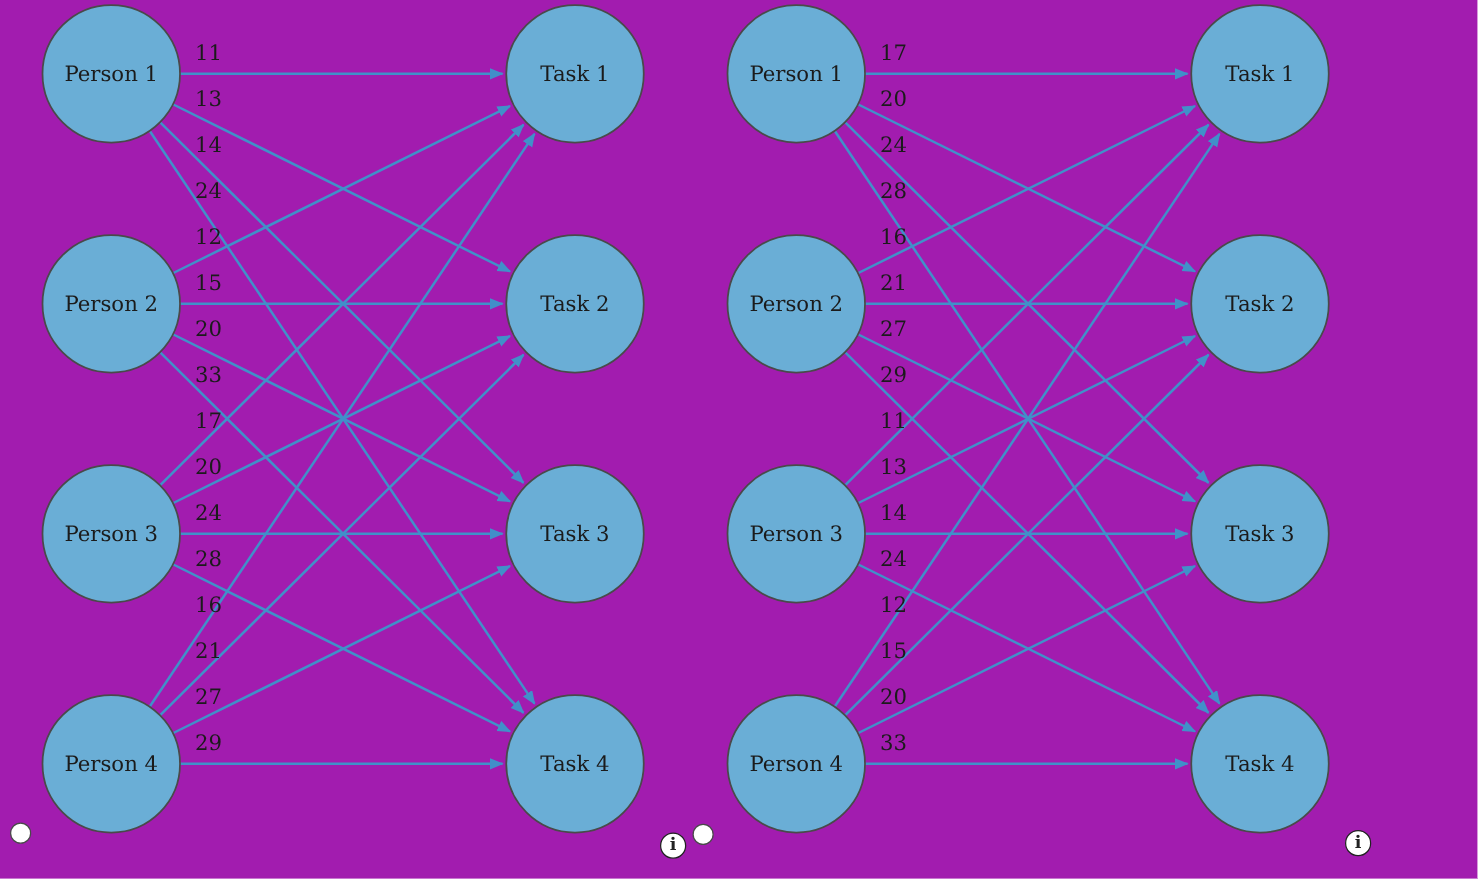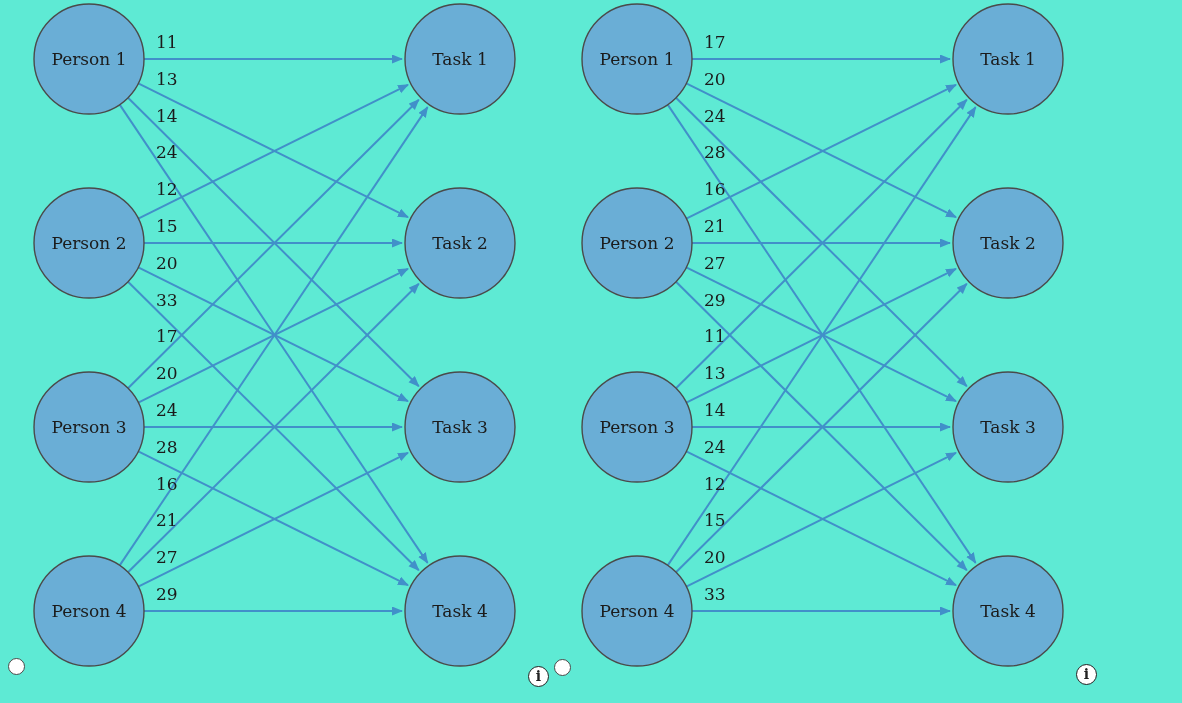--- a/index.html
+++ b/index.html
@@ -8,21 +8,21 @@
     background: #ffffff;
     width: 1182px;
     height: 703px;
     overflow: hidden;
     font-family: "DejaVu Serif", serif;
   }
   .stage {
     position: relative;
     width: 1182px;
     height: 703px;
-    background: #5eead4;
+    background: #a21caf;
   }
   svg { display: block; }
   .radio {
     position: absolute;
     width: 17px;
     height: 17px;
     border: 1.6px solid #4a4a4a;
     border-radius: 50%;
     background: #ffffff;
     box-sizing: border-box;

